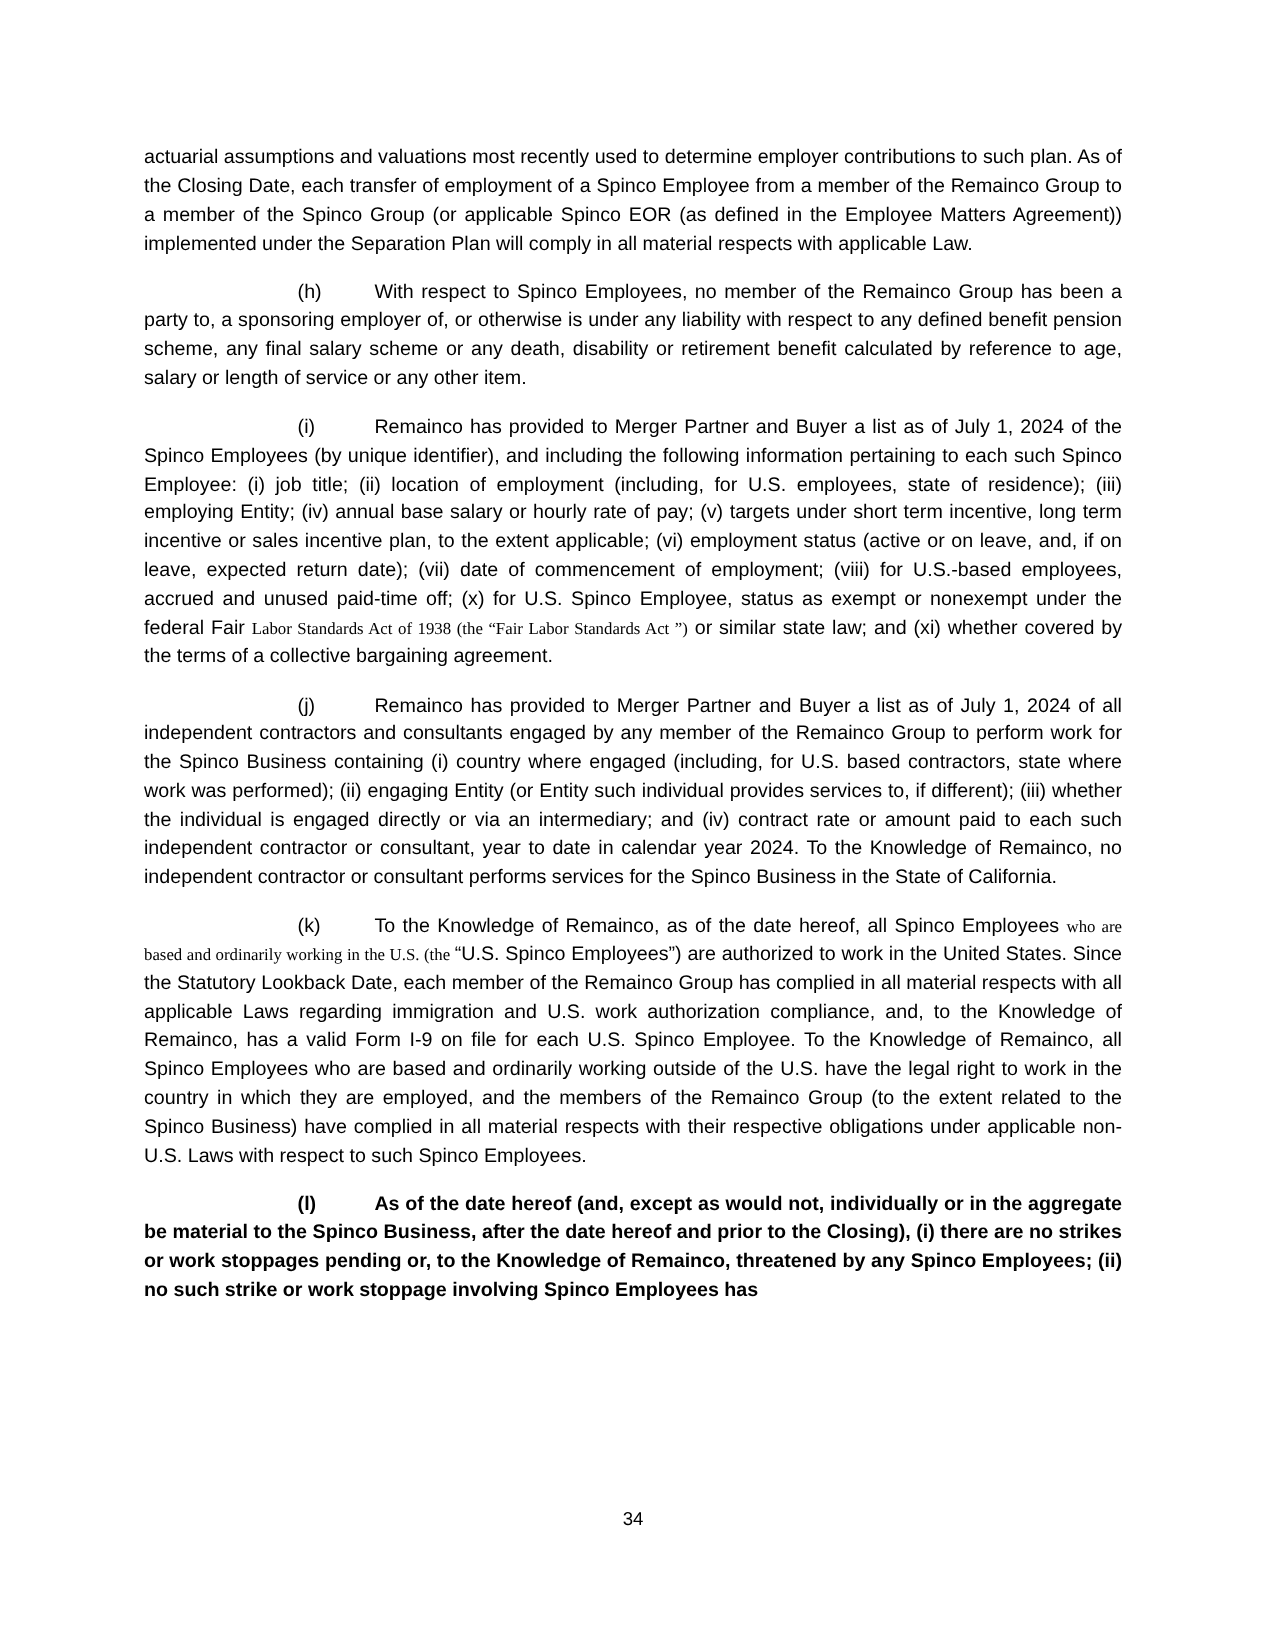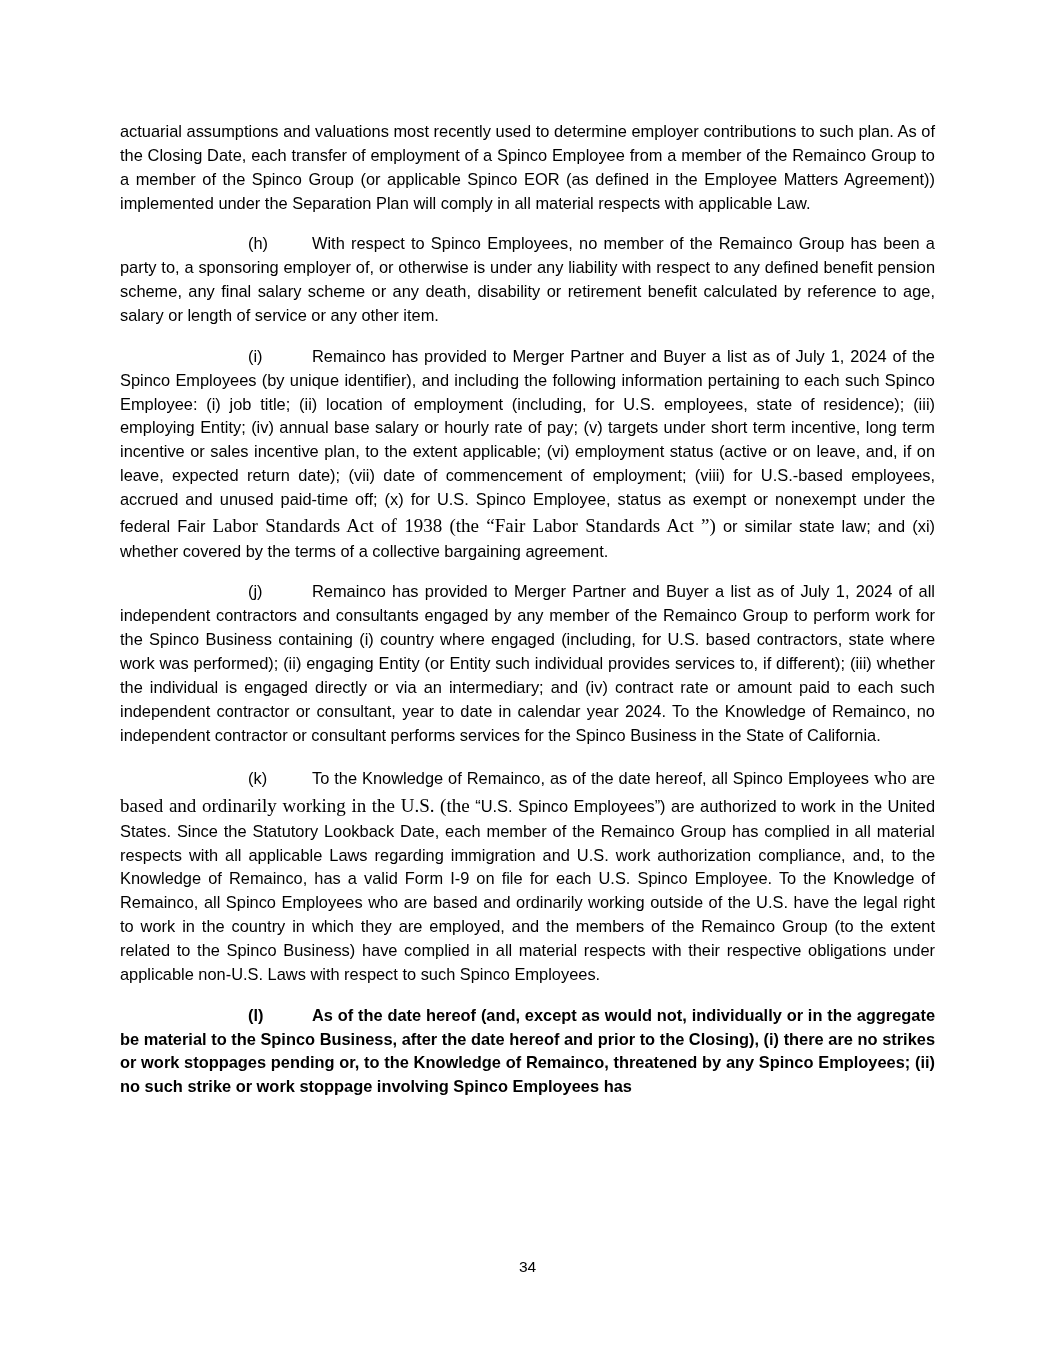--- a/index.html
+++ b/index.html
@@ -39,21 +39,21 @@
   .indent {
     display: inline-block;
     width: 128px;
   }
   .label {
     display: inline-block;
     width: 64px;
   }
   .serif {
     font-family: "Liberation Serif", serif;
-    font-size: 19px;
+    font-size: 14px;
   }
   .page-number {
     position: absolute;
     left: 0;
     right: 0;
     top: 1258px;
     text-align: center;
     font-size: 15.5px;
     font-family: "Liberation Sans", sans-serif;
   }

